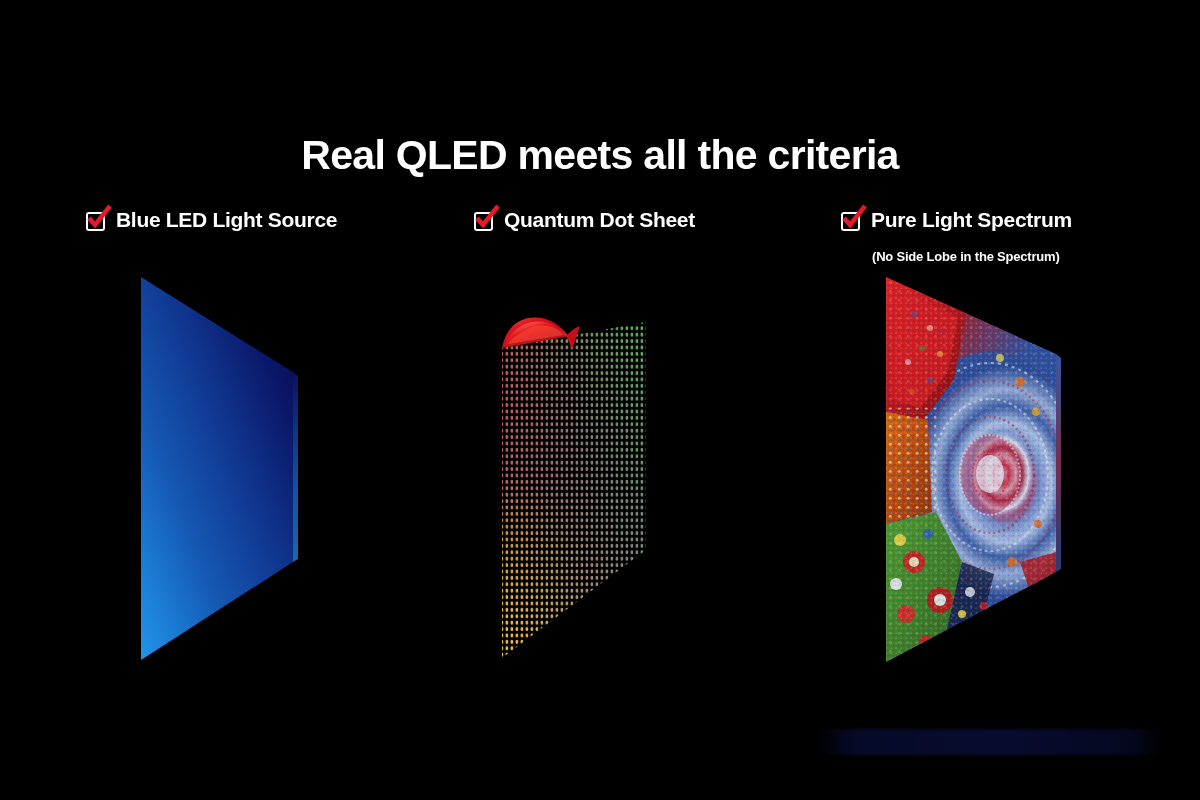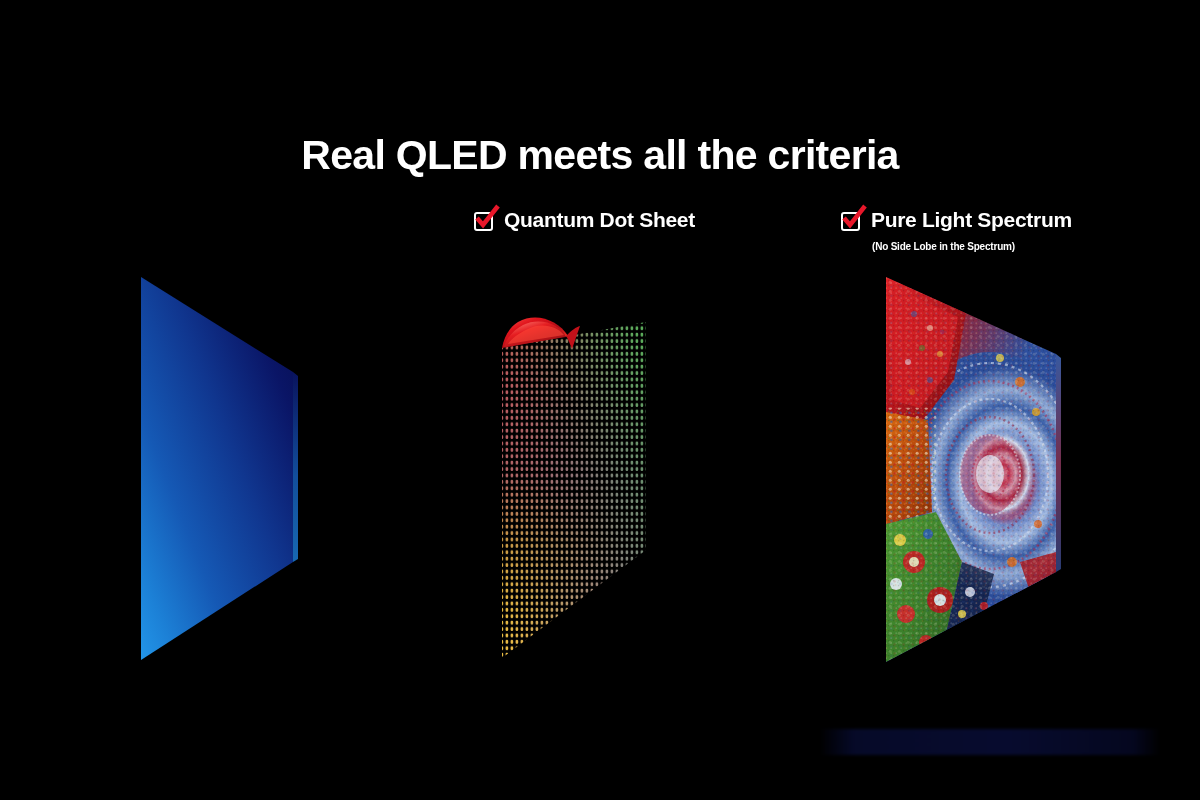--- a/index.html
+++ b/index.html
@@ -88,26 +88,26 @@
   }
   .criterion-label {
     font-size: 21px;
     font-weight: 700;
     letter-spacing: -0.3px;
     color: #ffffff;
     white-space: nowrap;
     line-height: 1;
   }
   .criterion-sub {
-    font-size: 10px;
+    font-size: 13px;
     font-weight: 700;
     letter-spacing: -0.2px;
     color: #ffffff;
     white-space: nowrap;
-    margin-top: 10px;
+    margin-top: 18px;
     margin-left: 30px;
   }
   .criterion.c3 .criterion-sub { margin-left: 31px; }
 
   
   .panel {
     position: absolute;
   }
   .panel svg { display: block; }
 
@@ -369,20 +369,31 @@
       </g>
 
       <polygon points="186,92 191,96 191,307 186,310" fill="url(#edgeGrad)" opacity="0.95"></polygon>
     </svg>
   </div>
 
   <div class="faint-band"></div>
 
   <div class="criteria-row">
 
+    <div class="criterion c1">
+      <div class="criterion-head">
+        <span class="checkbox">
+          <span class="box"></span>
+          <svg class="tick" viewBox="0 0 28 28">
+            <path d="M4,14 L10,21 L25,2" fill="none" stroke="#e8172a" stroke-width="4.6" stroke-linecap="butt" stroke-linejoin="miter"></path>
+          </svg>
+        </span>
+        <span class="criterion-label">Blue LED Light Source</span>
+      </div>
+    </div>
 
     <div class="criterion c2">
       <div class="criterion-head">
         <span class="checkbox">
           <span class="box"></span>
           <svg class="tick" viewBox="0 0 28 28">
             <path d="M4,14 L10,21 L25,2" fill="none" stroke="#e8172a" stroke-width="4.6" stroke-linecap="butt" stroke-linejoin="miter"></path>
           </svg>
         </span>
         <span class="criterion-label">Quantum Dot Sheet</span>

